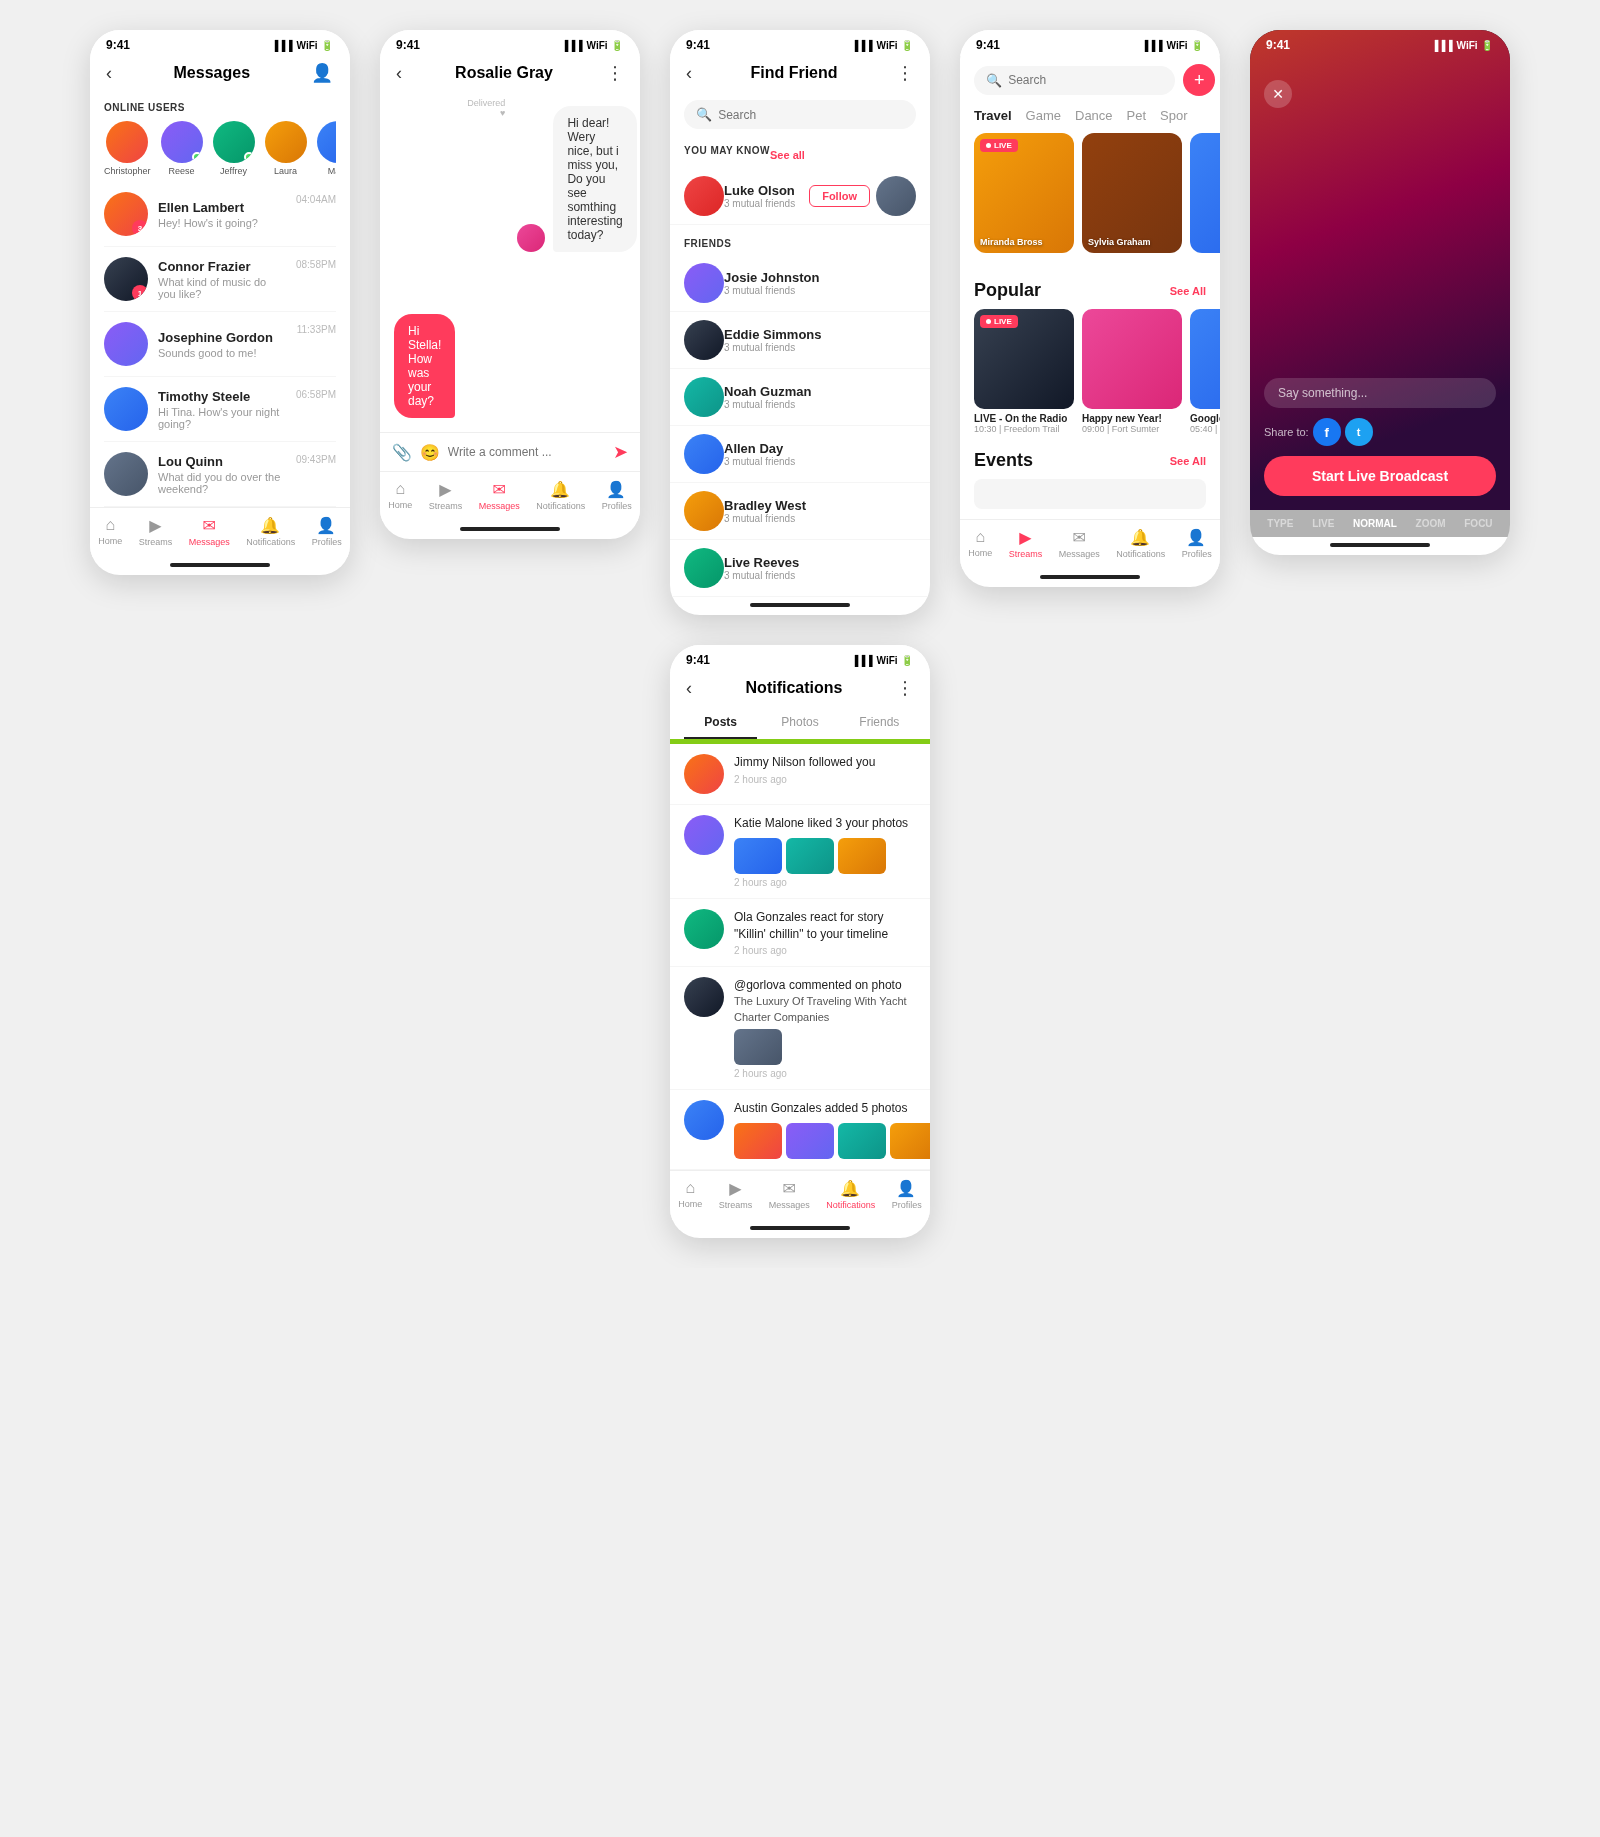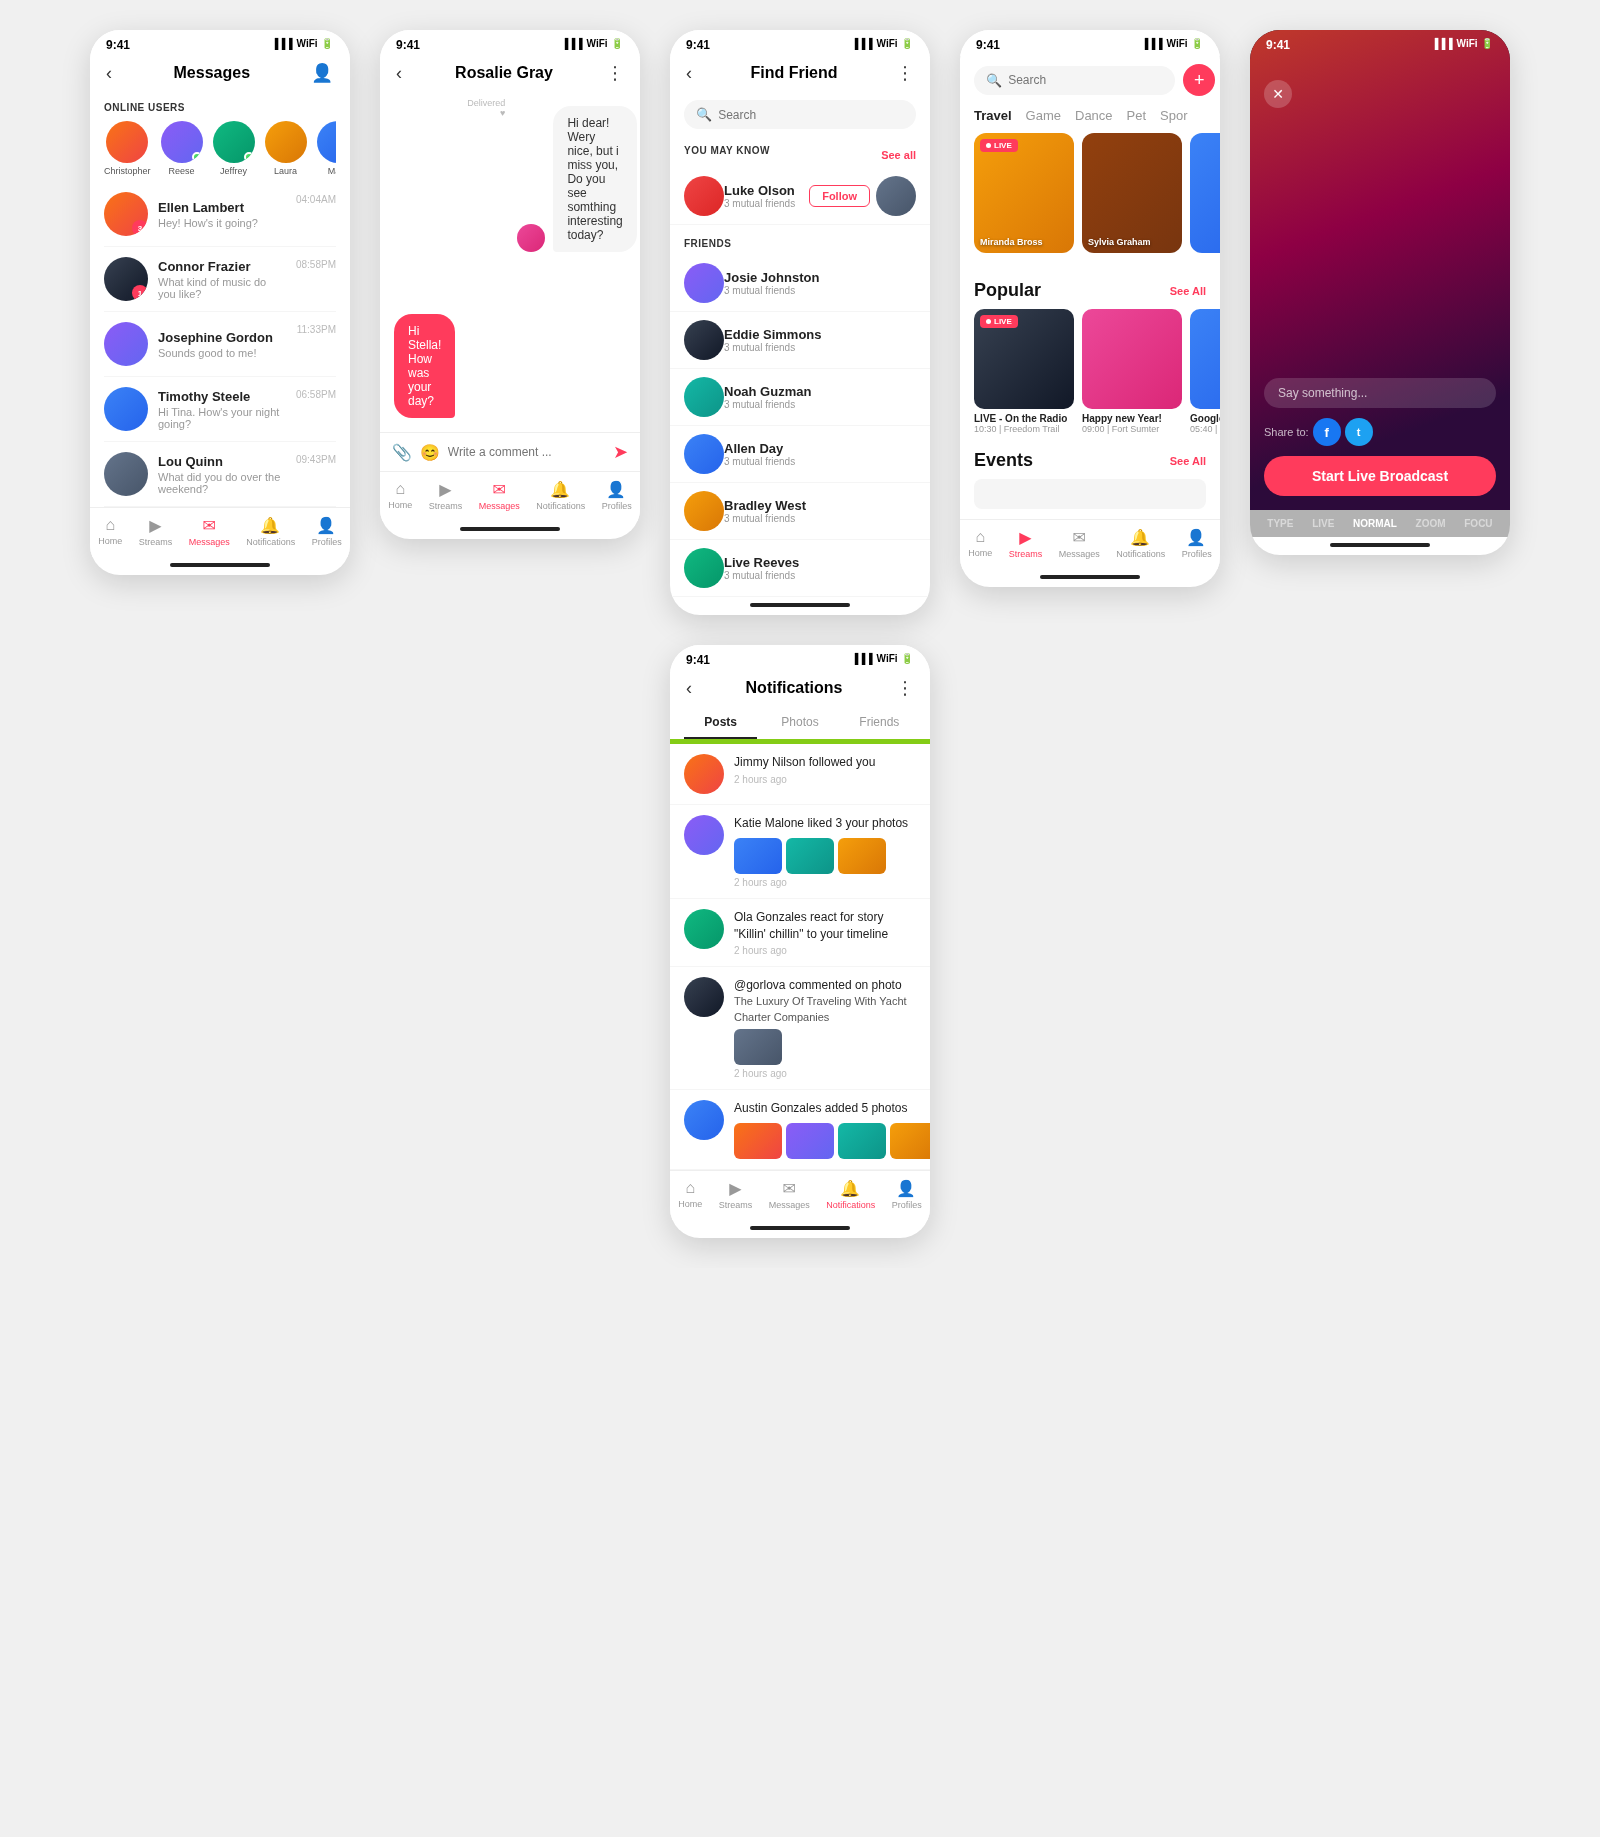--- a/index.html
+++ b/index.html
@@ -19,21 +19,21 @@
       background: #fff;
       border-radius: 30px;
       box-shadow: 0 8px 30px rgba(0,0,0,0.15);
       overflow: hidden;
       position: relative;
     }
 
     .status-bar {
       display: flex;
       justify-content: space-between;
-      align-items: flex-start;
+      align-items: center;
       padding: 8px 16px 4px;
       font-size: 11px;
       font-weight: 600;
       background: #fff;
     }
     .status-bar .time { font-weight: 700; font-size: 12px; }
     .status-icons { display: flex; align-items: center; gap: 4px; font-size: 10px; }
 
     .header {
       display: flex;
@@ -194,21 +194,20 @@
     .search-box input {
       border: none; outline: none;
       background: transparent;
       font-size: 12px; color: #999;
       flex: 1;
     }
 
     .you-may-know {
       padding: 8px 14px 4px;
       display: flex;
-      justify-content: space-between;
       align-items: center;
     }
     .see-all { color: #ff3b5c; font-size: 11px; font-weight: 600; cursor: pointer; }
 
     .friend-card {
       display: flex;
       align-items: center;
       padding: 8px 14px;
       border-bottom: 1px solid #f5f5f5;
     }

